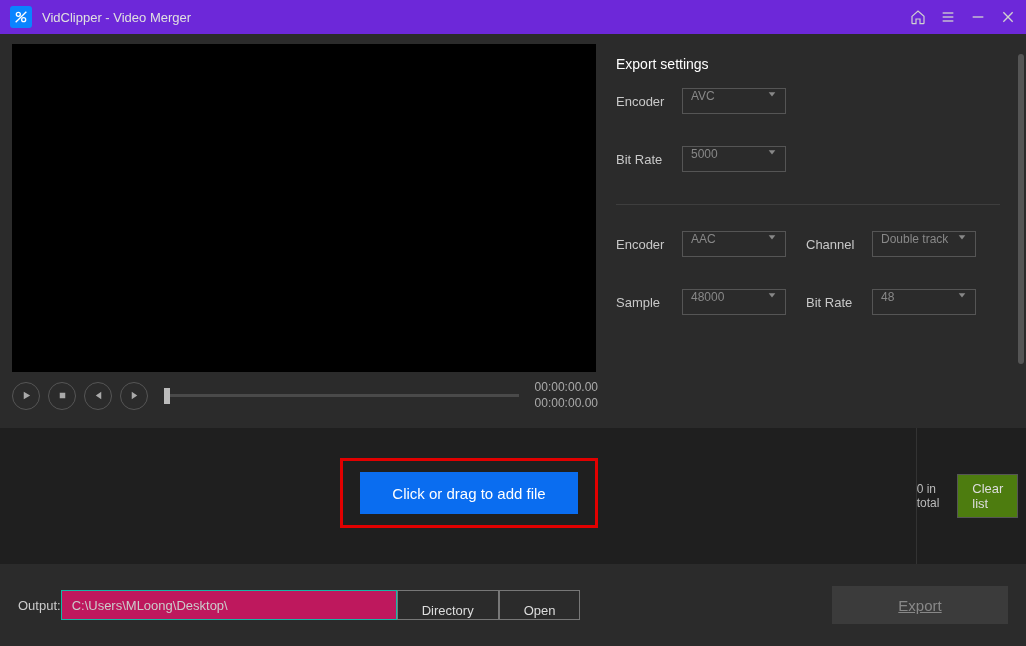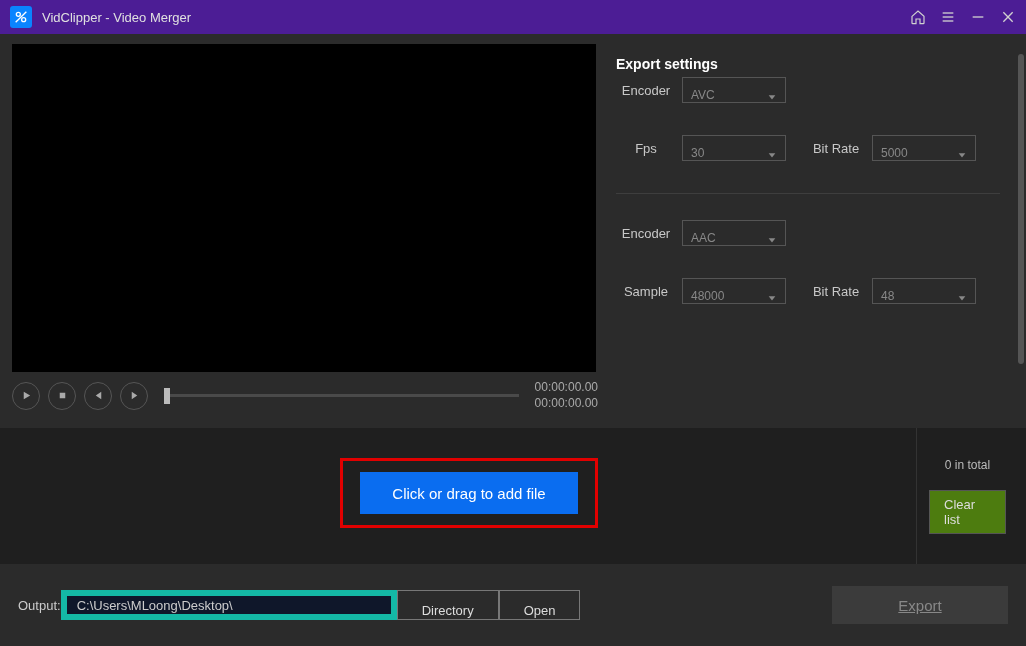--- a/index.html
+++ b/index.html
@@ -1,18 +1,18 @@
 <!DOCTYPE html>
 <html><head>
 <meta charset="utf-8">
 <style>
 * { margin: 0; padding: 0; box-sizing: border-box; font-family: "Segoe UI", Arial, sans-serif; }
 body { background: #1a1a1a; width: 1026px; height: 646px; overflow: hidden; color: #c8c8c8; }
 
-.titlebar { height: 34px; background: #4c1d95; display: flex; align-items: center; padding: 0 10px; }
+.titlebar { height: 34px; background: #6d28d9; display: flex; align-items: center; padding: 0 10px; }
 .app-icon { width: 22px; height: 22px; background: #0a84ff; border-radius: 3px; display: flex; align-items: center; justify-content: center; margin-right: 10px; }
 .app-icon svg { width: 16px; height: 16px; }
 .title-text { color: #e0e0e0; font-size: 13px; flex: 1; }
 .titlebar-controls { display: flex; gap: 14px; align-items: center; }
 .titlebar-controls span { cursor: pointer; color: #d0d0d0; display: inline-flex; }
 .titlebar-controls svg { width: 16px; height: 16px; }
 
 .main-area { display: flex; height: 394px; background: #2b2b2b; }
 
 .left-panel { width: 604px; padding: 10px 6px 4px 12px; display: flex; flex-direction: column; }
@@ -20,39 +20,39 @@
 .transport { display: flex; align-items: center; gap: 8px; margin-top: 8px; }
 .circle-btn { width: 28px; height: 28px; border: 1px solid #555; border-radius: 50%; display: flex; align-items: center; justify-content: center; cursor: pointer; }
 .circle-btn svg { width: 11px; height: 11px; }
 .slider-wrap { flex: 1; position: relative; height: 20px; display: flex; align-items: center; margin: 0 8px; }
 .slider-track { height: 3px; background: #4a4a4a; width: 100%; }
 .slider-thumb { position: absolute; left: 0; top: 2px; width: 6px; height: 16px; background: #bbb; }
 .time-readout { font-size: 12px; color: #aaa; line-height: 1.3; text-align: left; }
 
 .right-panel { flex: 1; padding: 10px 8px 10px 0; position: relative; }
 .settings-inner { padding: 12px 18px 12px 12px; height: 100%; overflow: hidden; }
-.settings-title { color: #fff; font-weight: 700; font-size: 14px; margin-bottom: 5px; }
+.settings-title { color: #fff; font-weight: 400; font-size: 14px; margin-bottom: 16px; }
 .setting-row { display: flex; align-items: center; gap: 20px; margin-bottom: 32px; }
 .setting-pair { display: flex; align-items: center; gap: 6px; }
-.setting-label { font-size: 13px; color: #c8c8c8; width: 60px; text-align: center; }
-.combo { width: 104px; height: 26px; border: 1px solid #555; background: #2b2b2b; display: flex; align-items: flex-end; justify-content: space-between; padding: 0 8px; color: #888; font-size: 12px; cursor: pointer; }
+.setting-label { font-size: 13px; color: #c8c8c8; width: 60px; text-align: left; }
+.combo { width: 104px; height: 26px; border: 1px solid #555; background: #2b2b2b; display: flex; align-items: flex-start; justify-content: space-between; padding: 0 8px; color: #888; font-size: 12px; cursor: pointer; }
 .combo svg { width: 10px; height: 10px; }
 .sep { height: 1px; background: #3e3e3e; margin: 6px 0 26px 0; }
 .panel-scrollbar { position: absolute; right: 2px; top: 20px; width: 6px; height: 310px; background: #555; border-radius: 3px; }
 
 .dropzone-area { height: 136px; background: #1f1f1f; display: flex; align-items: center; position: relative; }
 .highlight-box { position: absolute; left: 340px; top: 30px; width: 258px; height: 70px; border: 3px solid #e10000; display:flex; align-items:center; justify-content:center;}
 .add-file-btn { width: 218px; height: 42px; background: #0a6df0; color: #fff; font-size: 15px; display: flex; align-items: center; justify-content: center; cursor: pointer; }
-.right-tools { position: absolute; right: 20px; top: 0; bottom: 0; width: 90px; border-left: 1px solid #333; display: flex; flex-direction: column; align-items: center; justify-content: center; gap: 18px; padding-left: 12px; }
+.right-tools { position: absolute; right: 20px; top: 0; bottom: 0; width: 90px; border-left: 1px solid #333; display: flex; flex-direction: row; align-items: center; justify-content: center; gap: 18px; padding-left: 12px; }
 .count-text { font-size: 12px; color: #bbb; }
 .clear-btn { padding: 6px 14px; background: #4d7c0f; border: 1px solid #555; color: #ddd; font-size: 13px; cursor: pointer; }
 
 .footer { height: 82px; background: #2b2b2b; display: flex; align-items: center; padding: 0 18px; }
 .output-label { font-size: 13px; color: #ccc; }
-.output-path { width: 336px; height: 30px; border: 6px solid #14b8a6; background: #0f172a; color: #ccc; font-size: 13px; padding: 0 10px; display: flex; align-items: center; }
+.output-path { width: 336px; height: 30px; border: 1px solid #14b8a6; background: #be185d; color: #ccc; font-size: 13px; padding: 0 10px; display: flex; align-items: center; }
 .footer-btn { height: 30px; border: 1px solid #777; background: transparent; color: #ddd; font-size: 13px; padding: 12px 24px; cursor: pointer; }
 .export-btn { margin-left: auto; width: 176px; height: 38px; background: #3b3b3b; color: #888; font-size: 15px; display: flex; align-items: center; justify-content: center; cursor: pointer; text-decoration: underline; }
 </style>
 </head>
 <body>
 
 <div class="titlebar">
   <div class="app-icon">
     <svg viewBox="0 0 24 24" fill="none" stroke="#fff" stroke-width="2">
         <circle cx="8" cy="8" r="3"></circle>
@@ -134,46 +134,46 @@
               <span>AVC</span>
               <svg viewBox="0 0 24 24" fill="#888">
                 <polygon points="4,8 20,8 12,18"></polygon>
               </svg>
             </div>
         </div>
       </div>
 
       <div class="setting-row">
         <div class="setting-pair">
-          <div class="setting-label">Fps</div>
-          <div class="combo">
-              <span>30</span>
-              <svg viewBox="0 0 24 24" fill="#888">
-                <polygon points="4,8 20,8 12,18"></polygon>
-              </svg>
-            </div>
-        </div>
-        <div class="setting-pair">
           <div class="setting-label">Bit Rate</div>
           <div class="combo">
               <span>5000</span>
               <svg viewBox="0 0 24 24" fill="#888">
                 <polygon points="4,8 20,8 12,18"></polygon>
               </svg>
             </div>
         </div>
       </div>
 
       <div class="sep"></div>
 
       <div class="setting-row">
         <div class="setting-pair">
           <div class="setting-label">Encoder</div>
           <div class="combo">
               <span>AAC</span>
+              <svg viewBox="0 0 24 24" fill="#888">
+                <polygon points="4,8 20,8 12,18"></polygon>
+              </svg>
+            </div>
+        </div>
+        <div class="setting-pair">
+          <div class="setting-label">Channel</div>
+          <div class="combo">
+              <span>Double track</span>
               <svg viewBox="0 0 24 24" fill="#888">
                 <polygon points="4,8 20,8 12,18"></polygon>
               </svg>
             </div>
         </div>
       </div>
 
       <div class="setting-row">
         <div class="setting-pair">
           <div class="setting-label">Sample</div>

